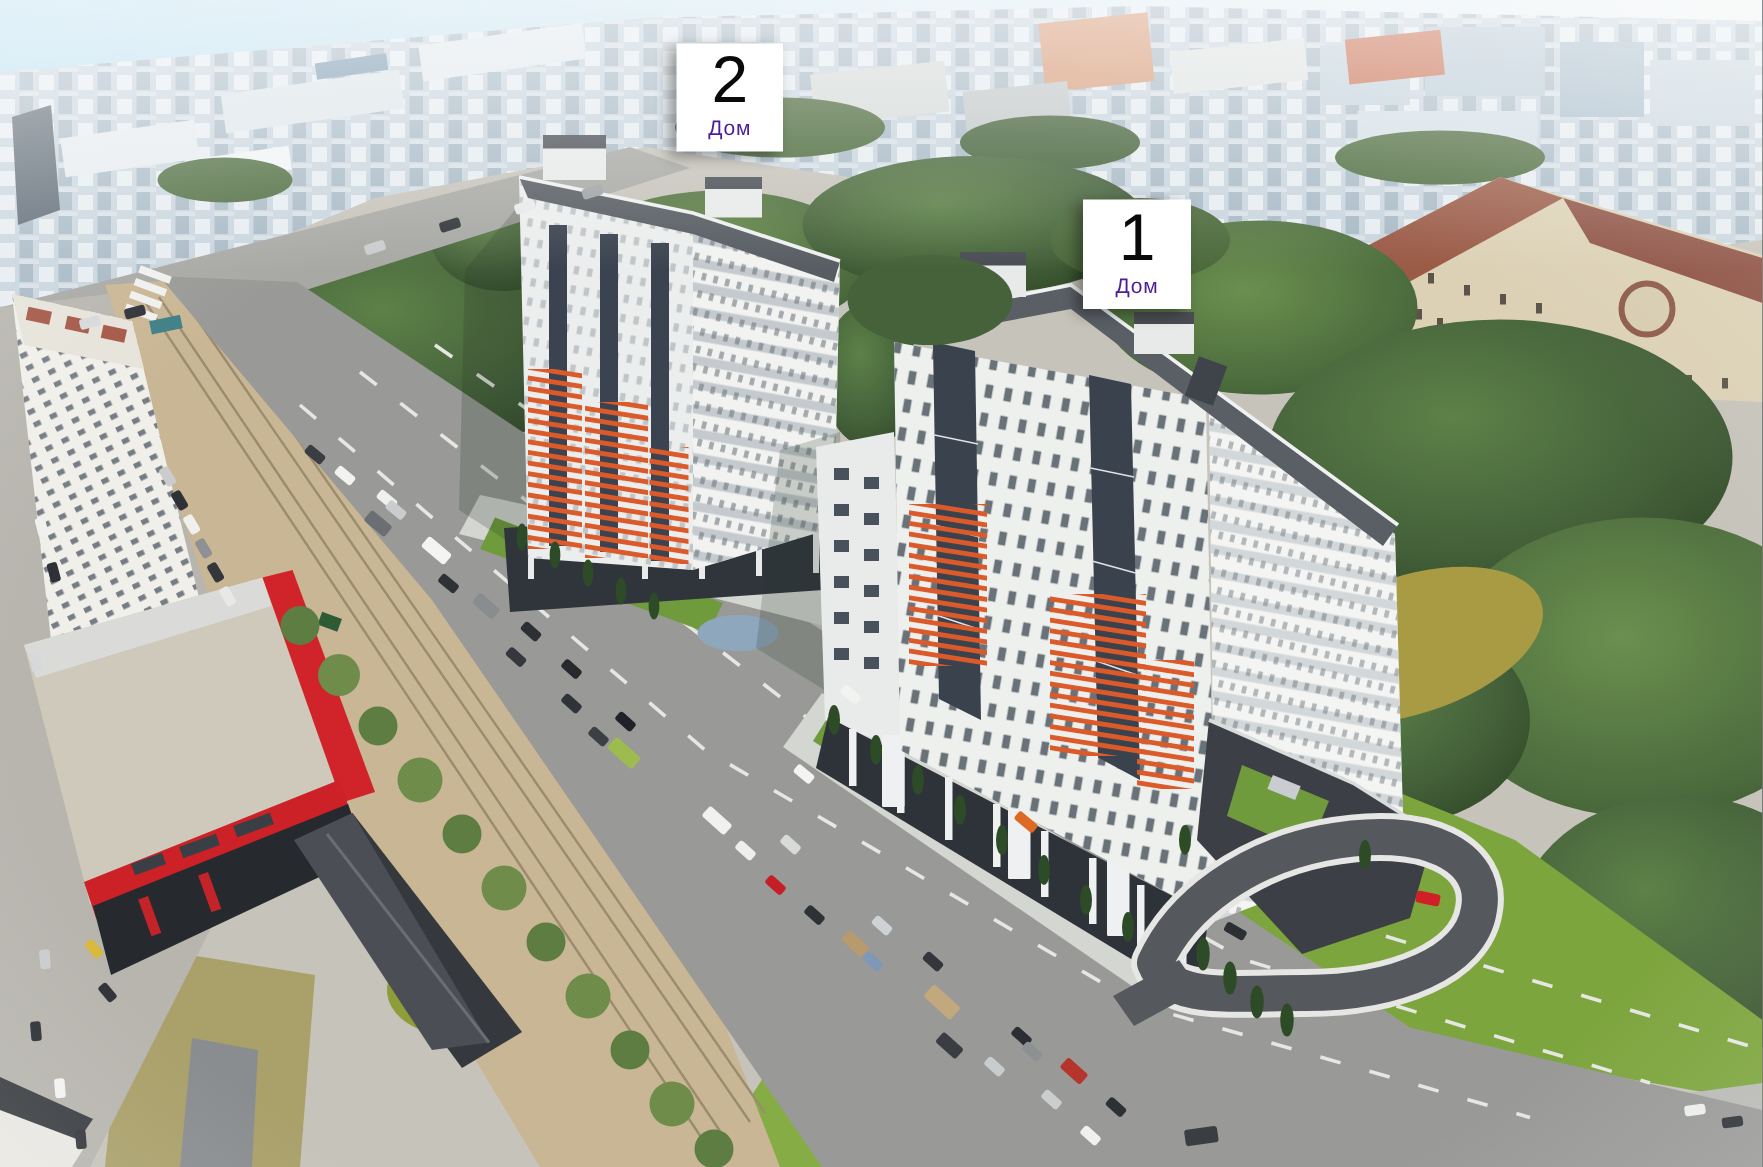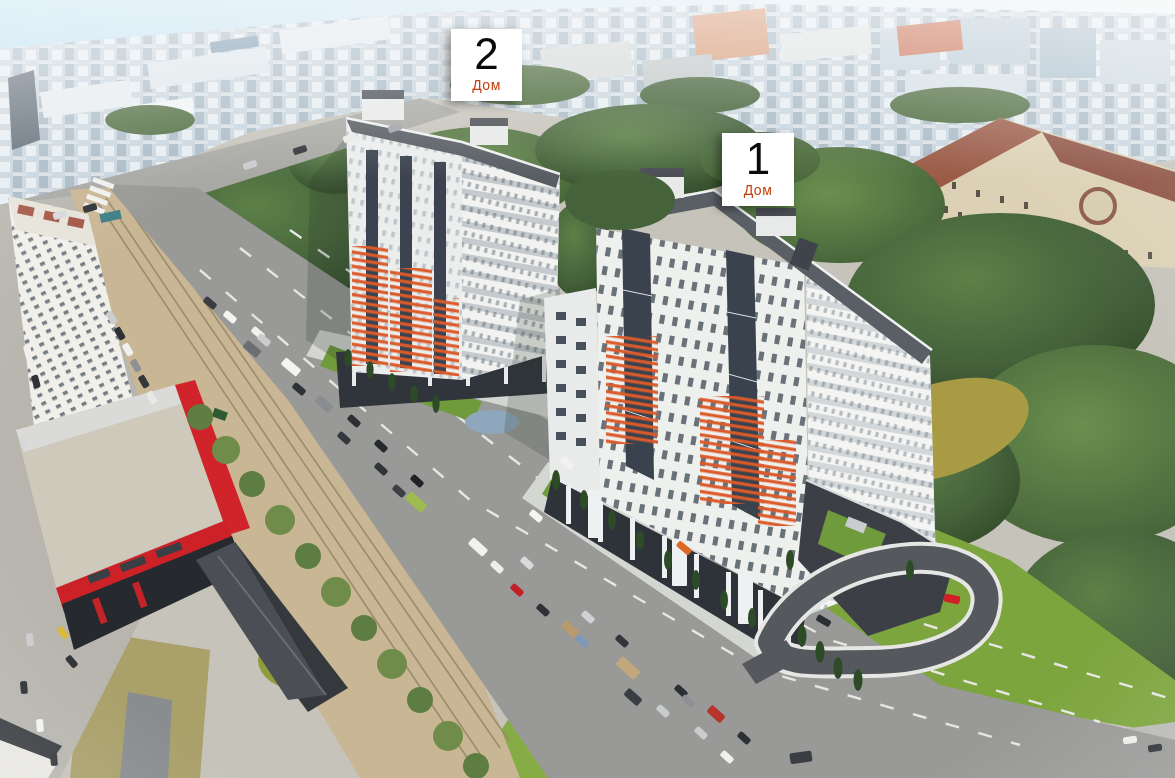--- a/index.html
+++ b/index.html
@@ -3,21 +3,21 @@
 <meta charset="utf-8">
 <style>
   html,body{margin:0;padding:0;background:#222;}
   .stage{position:relative;width:1175px;height:778px;overflow:hidden;
          font-family:"Liberation Sans",sans-serif;background:#cfe3ee;}
   .stage svg{position:absolute;left:0;top:0;}
   .site-label{position:absolute;background:#fff;display:flex;flex-direction:column;
               align-items:center;box-shadow:-5px 3px 9px rgba(0,0,0,.38);}
   .site-label .num{flex:1;display:flex;align-items:center;justify-content:center;
                    font-size:44px;color:#0a0a0a;line-height:1;padding-top:2px;}
-  .site-label .cap{font-size:14px;color:#c2410c;padding-bottom:8px;letter-spacing:.5px;}
+  .site-label .cap{font-size:14px;color:#4c1d95;padding-bottom:8px;letter-spacing:.5px;}
   #label-2{left:451px;top:29px;width:71px;height:72px;}
   #label-1{left:722px;top:133px;width:72px;height:73px;}
 </style>
 </head>
 <body>
 
 <div class="stage">
 <svg width="1175" height="778" viewBox="0 0 1175 778">
   <defs>
     <linearGradient id="skyG" x1="0" y1="0" x2="1" y2="0">

